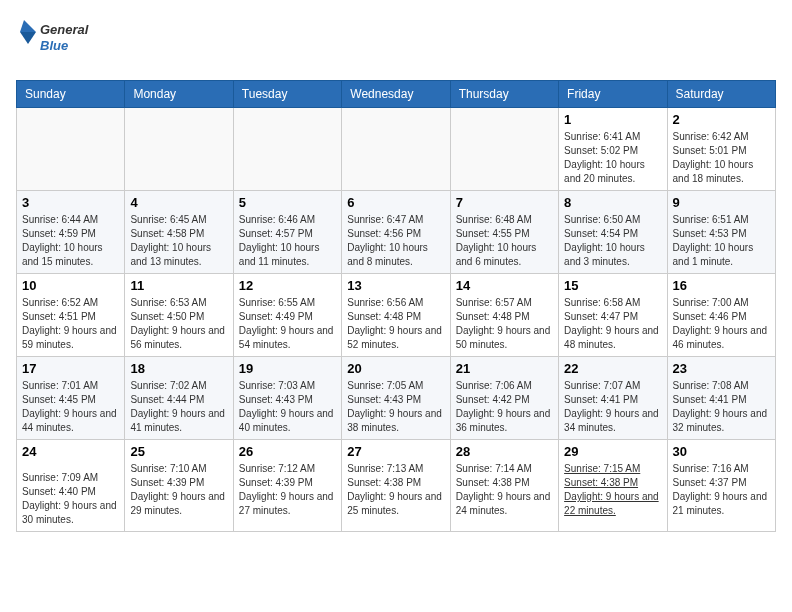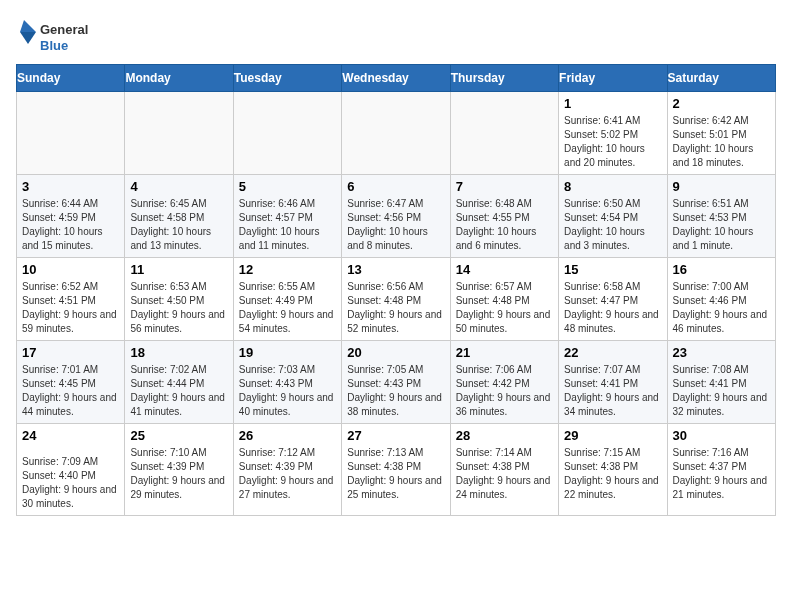--- a/index.html
+++ b/index.html
@@ -7,21 +7,22 @@
       font-family: Arial, sans-serif;
       background: #fff;
       width: 792px;
       min-height: 612px;
       padding: 16px;
     }
     .header {
       display: flex;
       justify-content: space-between;
       align-items: flex-end;
-      margin-bottom: 8px;
+      margin-bottom: 24px;
+      font-style: italic;
     }
     .logo {
       display: flex;
       align-items: center;
       gap: 4px;
     }
     .title-block {
       text-align: right;
     }
     .month-title {
@@ -34,23 +35,23 @@
       color: #555;
     }
     .calendar {
       width: 100%;
       border-collapse: collapse;
       font-size: 11px;
     }
     .calendar th {
       background: #2a6db5;
       color: #fff;
-      padding: 6px 0;
+      padding: 6px 8px;
       text-align: left;
-      font-weight: bold;
+      font-weight: normal;
       font-size: 12px;
       border: 1px solid #1a5a9a;
     }
     .calendar td {
       border: 1px solid #ccc;
       padding: 4px 5px;
       vertical-align: top;
       background: #fff;
       height: 80px;
       width: 107px;
@@ -281,21 +282,21 @@
 Daylight: 9 hours and 25 minutes.</div>
         </td>
         <td>
           <span class="day-num">28</span>
           <div class="cell-text" style="white-space: pre-line;">Sunrise: 7:14 AM
 Sunset: 4:38 PM
 Daylight: 9 hours and 24 minutes.</div>
         </td>
         <td>
           <span class="day-num">29</span>
-          <div class="cell-text" style="white-space: pre-line;">Sunrise: 7:15 AM
+          <div class="cell-text" style="white-space: pre-line; text-decoration: underline;">Sunrise: 7:15 AM
 Sunset: 4:38 PM
 Daylight: 9 hours and 22 minutes.</div>
         </td>
         <td>
           <span class="day-num">30</span>
           <div class="cell-text" style="white-space: pre-line;">Sunrise: 7:16 AM
 Sunset: 4:37 PM
 Daylight: 9 hours and 21 minutes.</div>
         </td>
       </tr>

